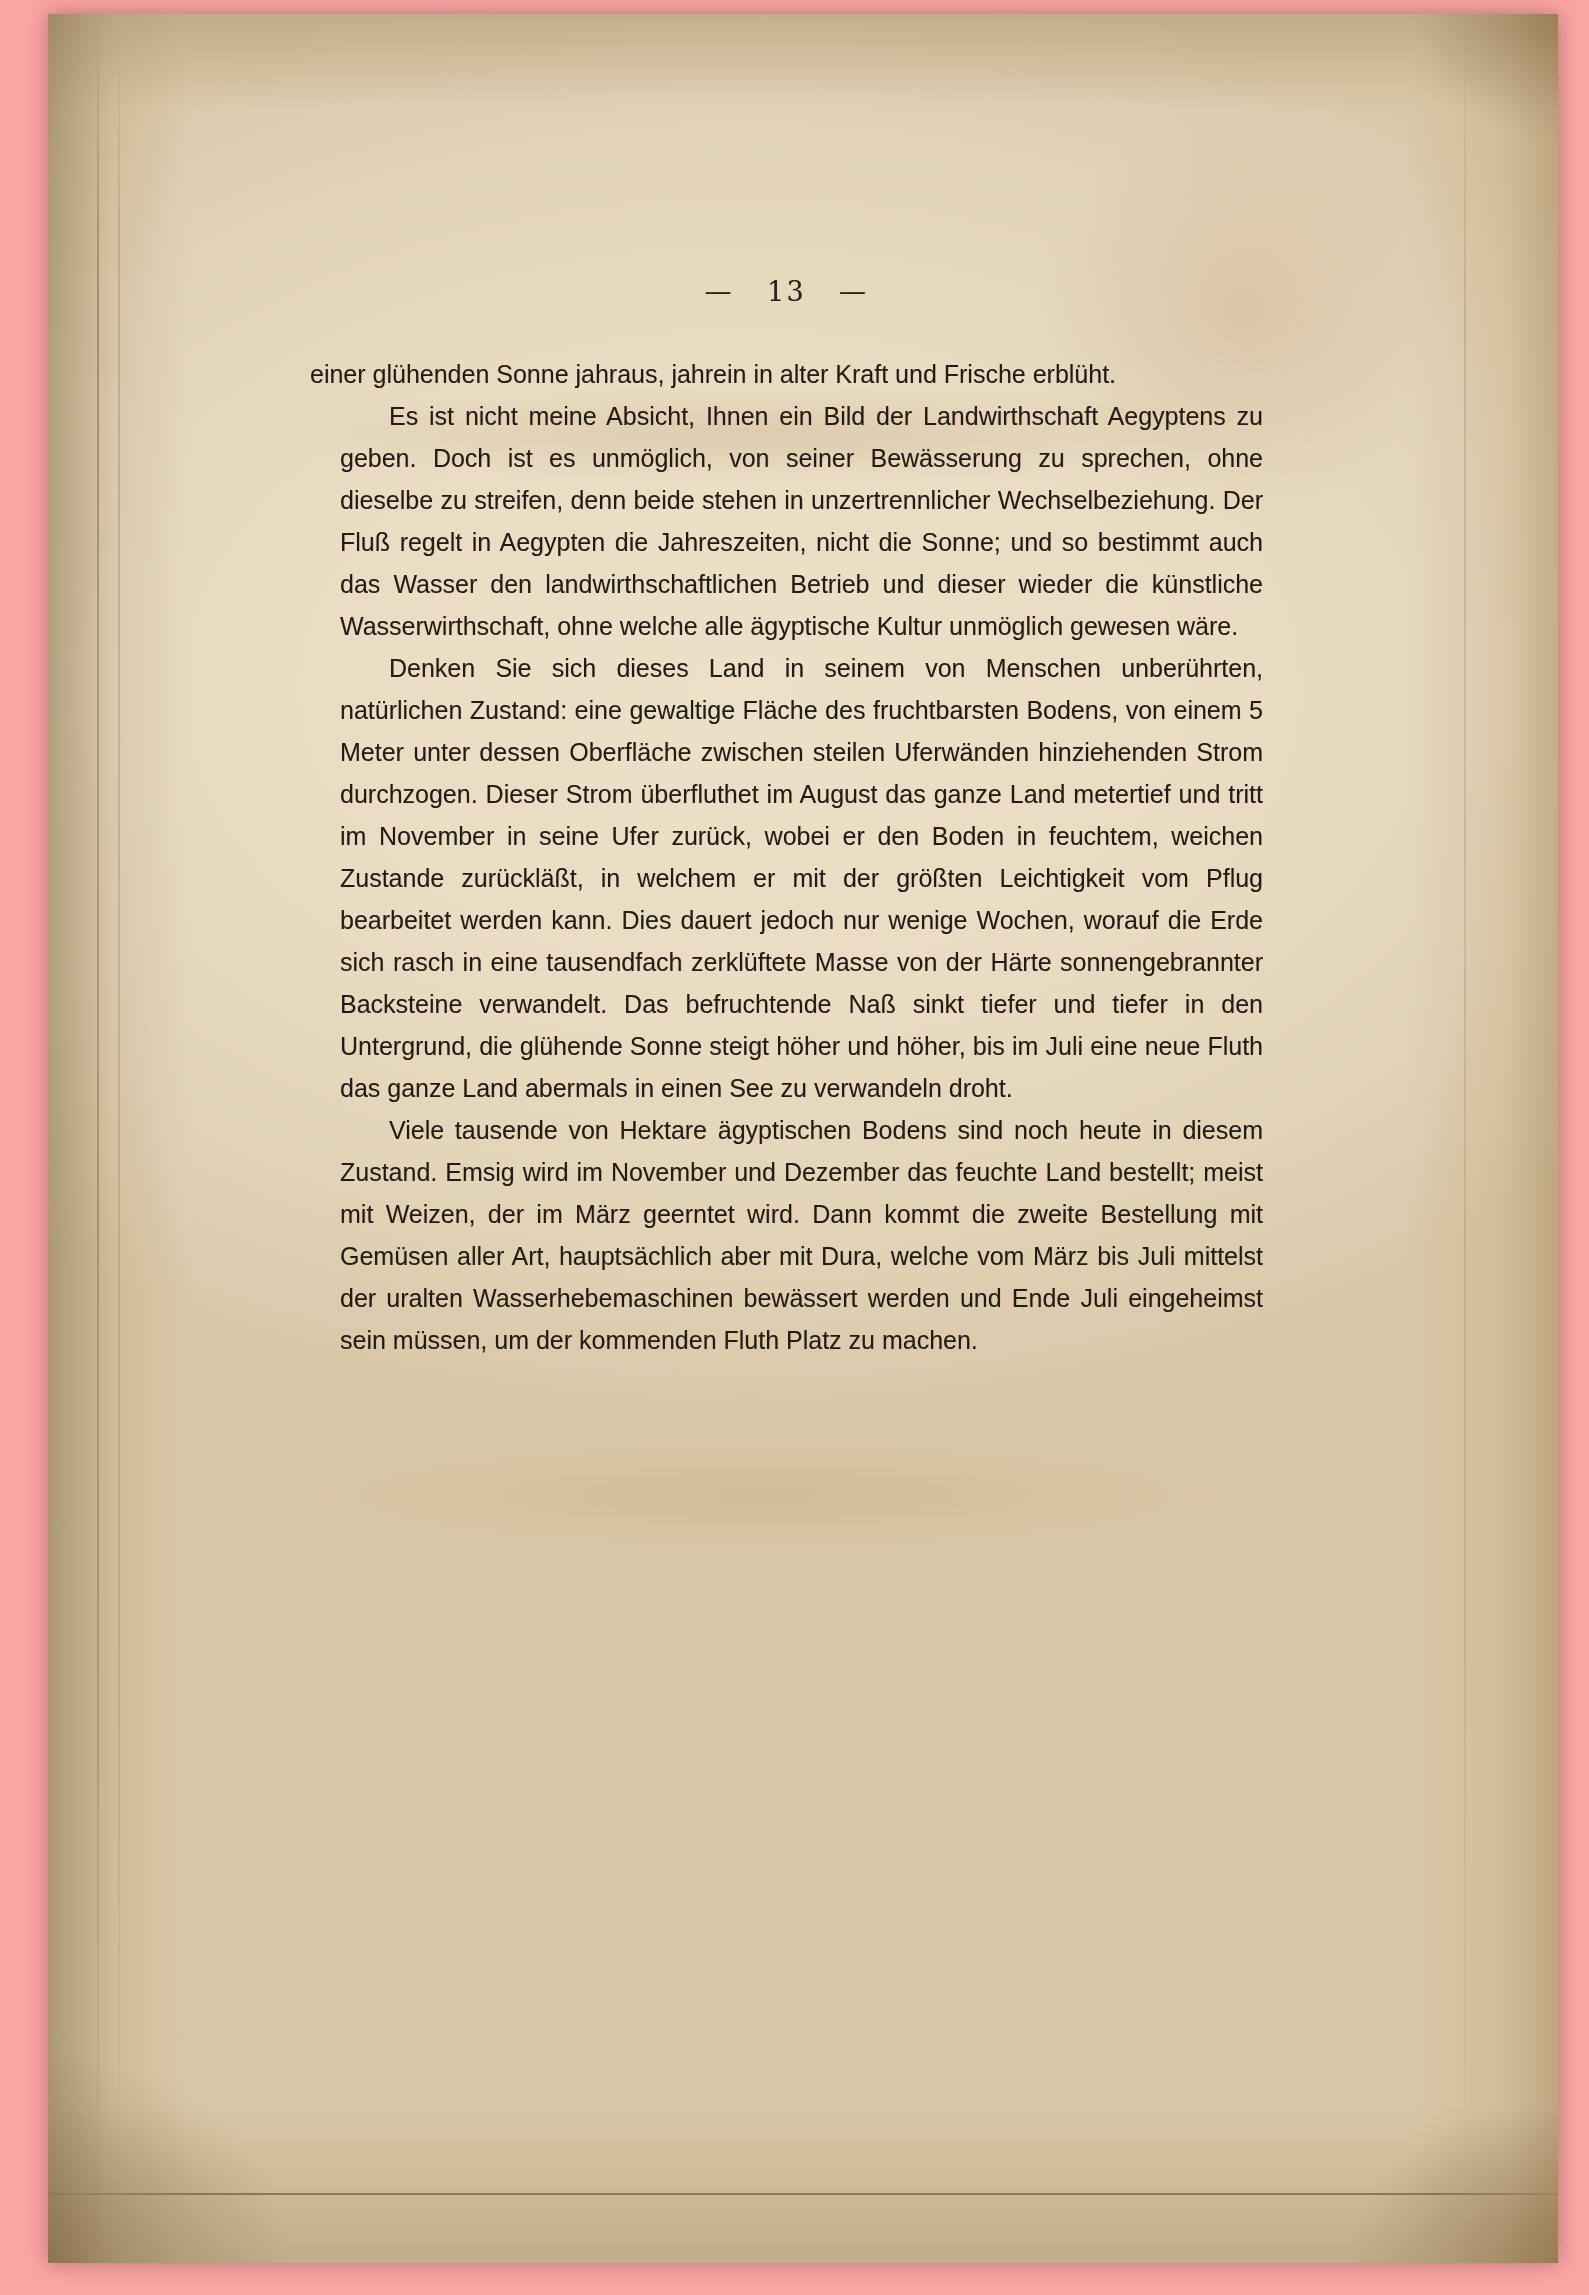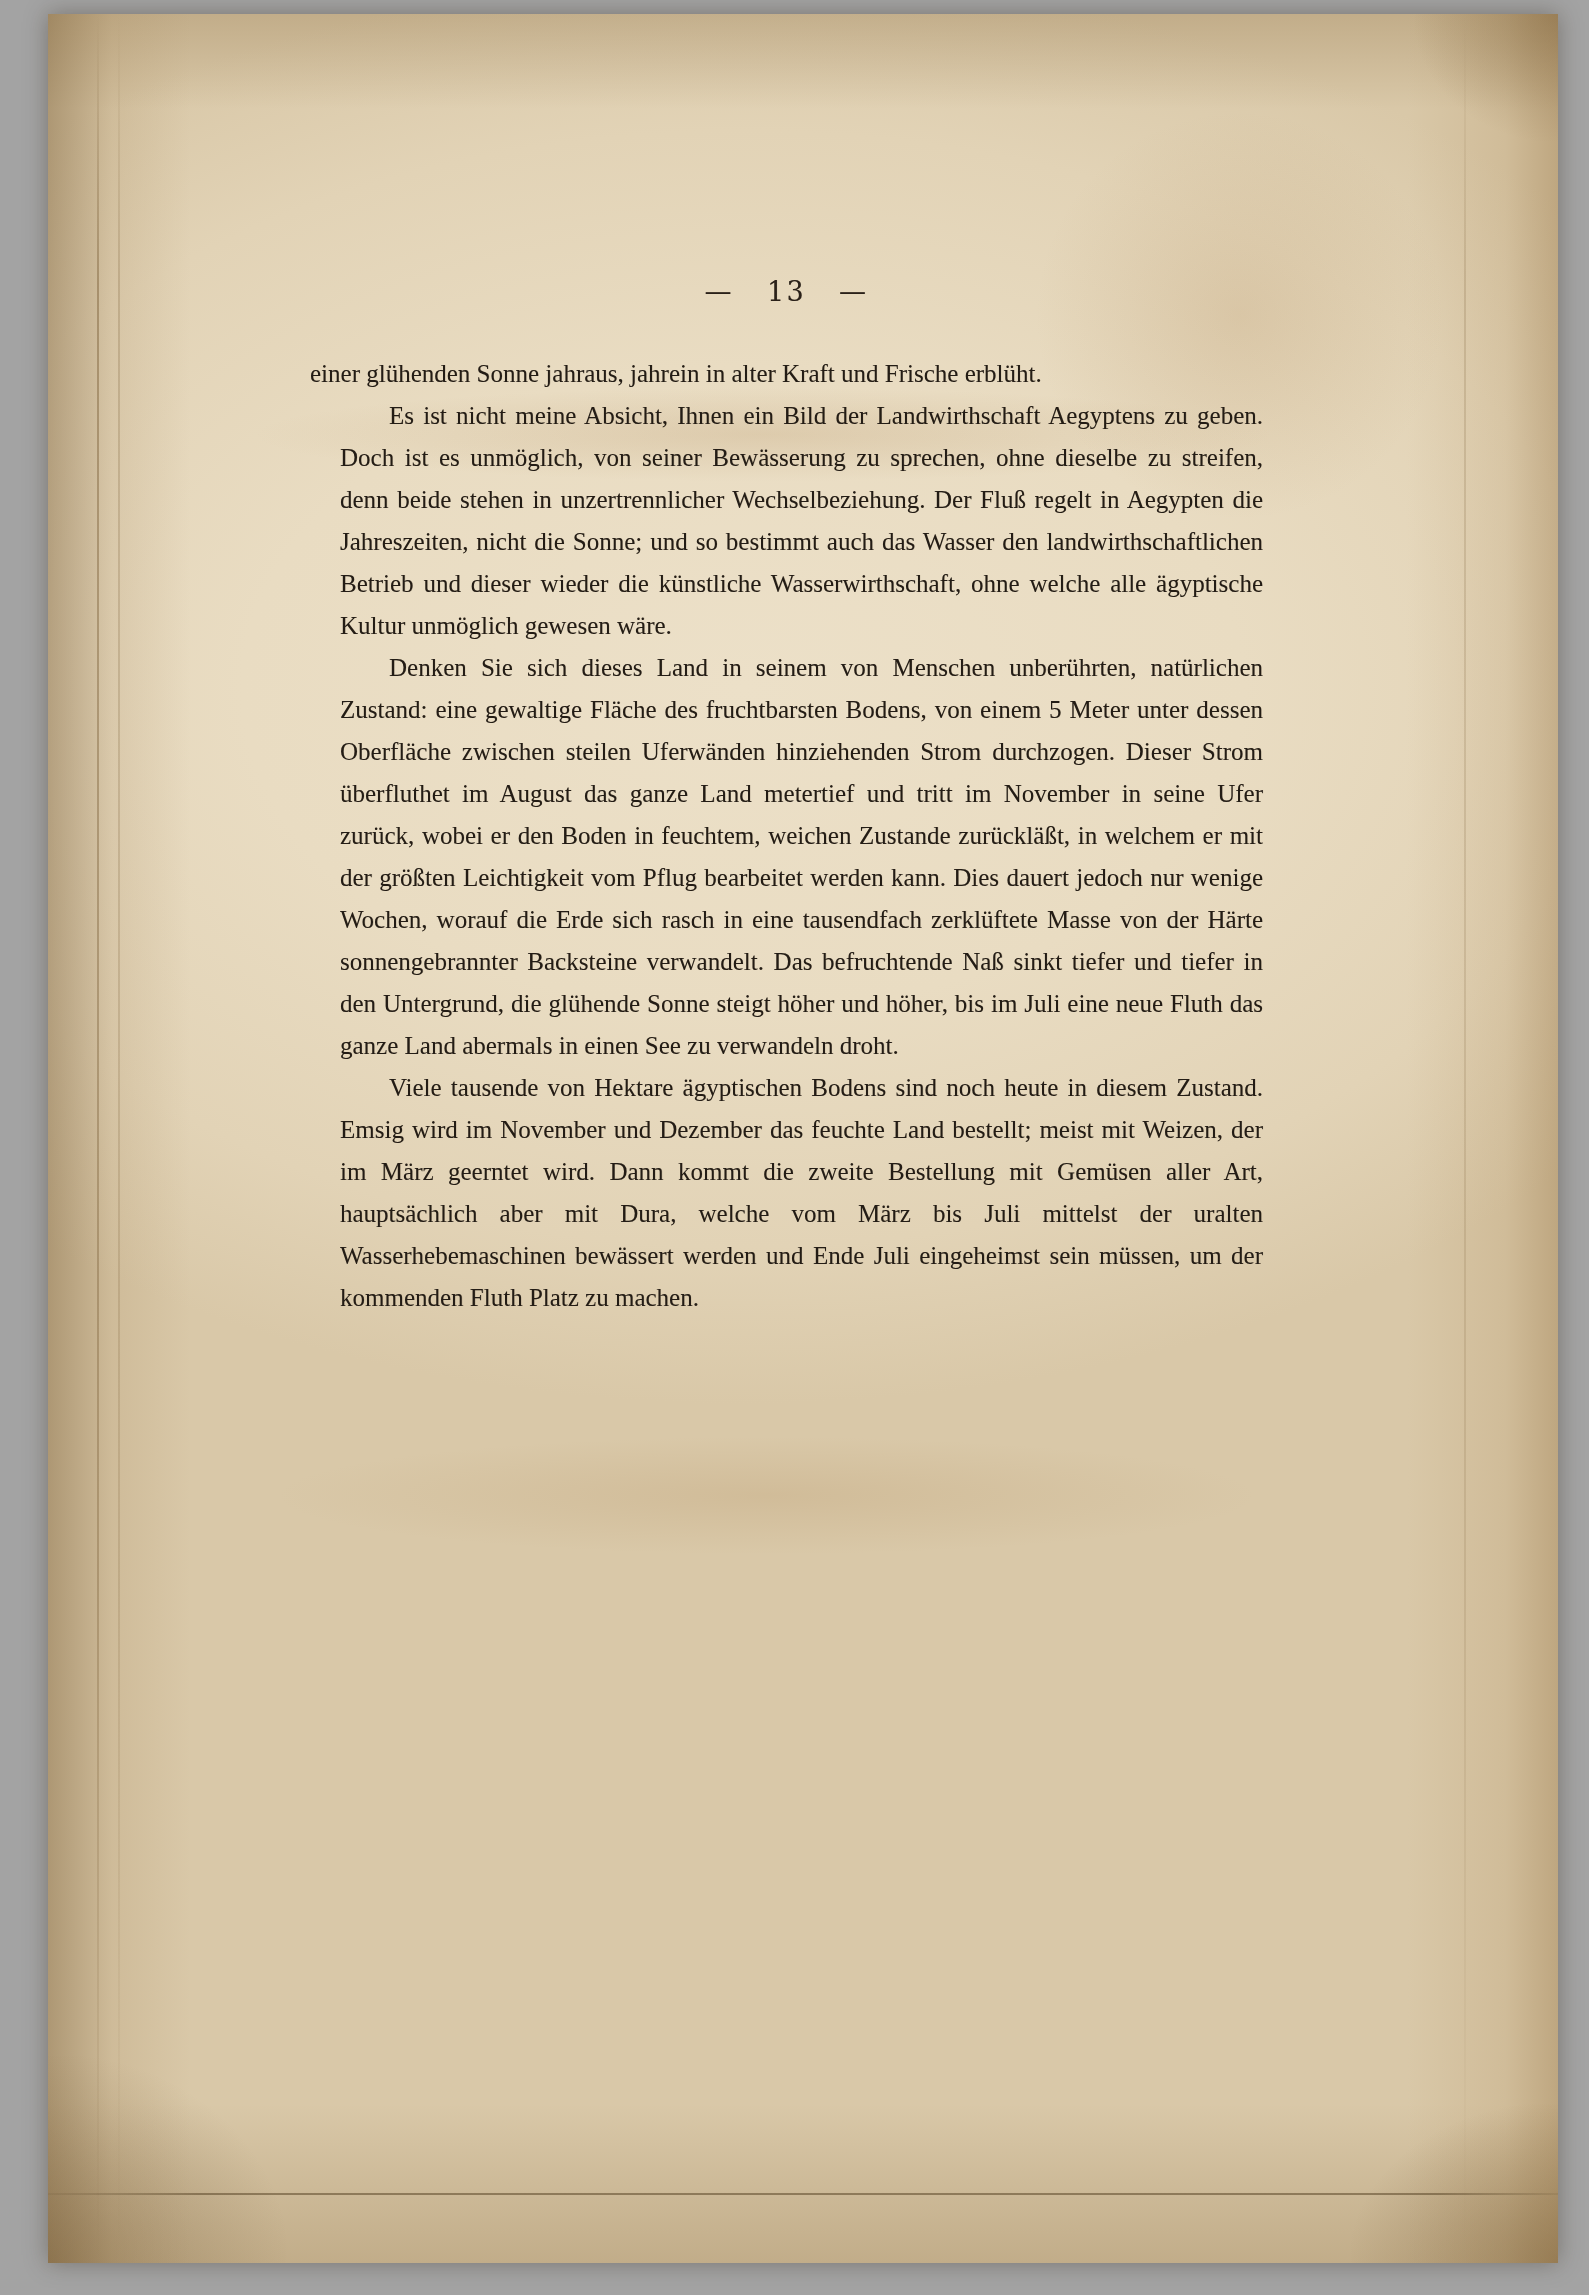--- a/index.html
+++ b/index.html
@@ -12,21 +12,21 @@
     height: 2295px;
     overflow: hidden;
     font-family: "DejaVu Serif", serif;
   }
 
   
   #scan {
     position: relative;
     width: 1589px;
     height: 2295px;
-    background: #a3a3a3;
+    background: #fca5a5;
   }
 
   
   #page {
     position: absolute;
     left: 48px;
     top: 14.3px;
     width: 1510px;
     height: 2249px;
     background:
@@ -98,21 +98,21 @@
     text-align: center;
     font-family: "DejaVu Serif", serif;
     font-size: 27px;
     letter-spacing: 2.4px;
     color: #2b2118;
     margin: 0 0 46px 0;
     white-space: pre;
   }
 
   .body-text {
-    font-family: Liberation Serif, serif;
+    font-family: Liberation Sans, sans-serif;
     font-size: 25px;
     line-height: 42px;
     color: #241c14;
     text-align: justify;
     text-justify: inter-word;
     -webkit-font-smoothing: none;
   }
   .body-text p {
     margin: 0;
     text-indent: 0;

